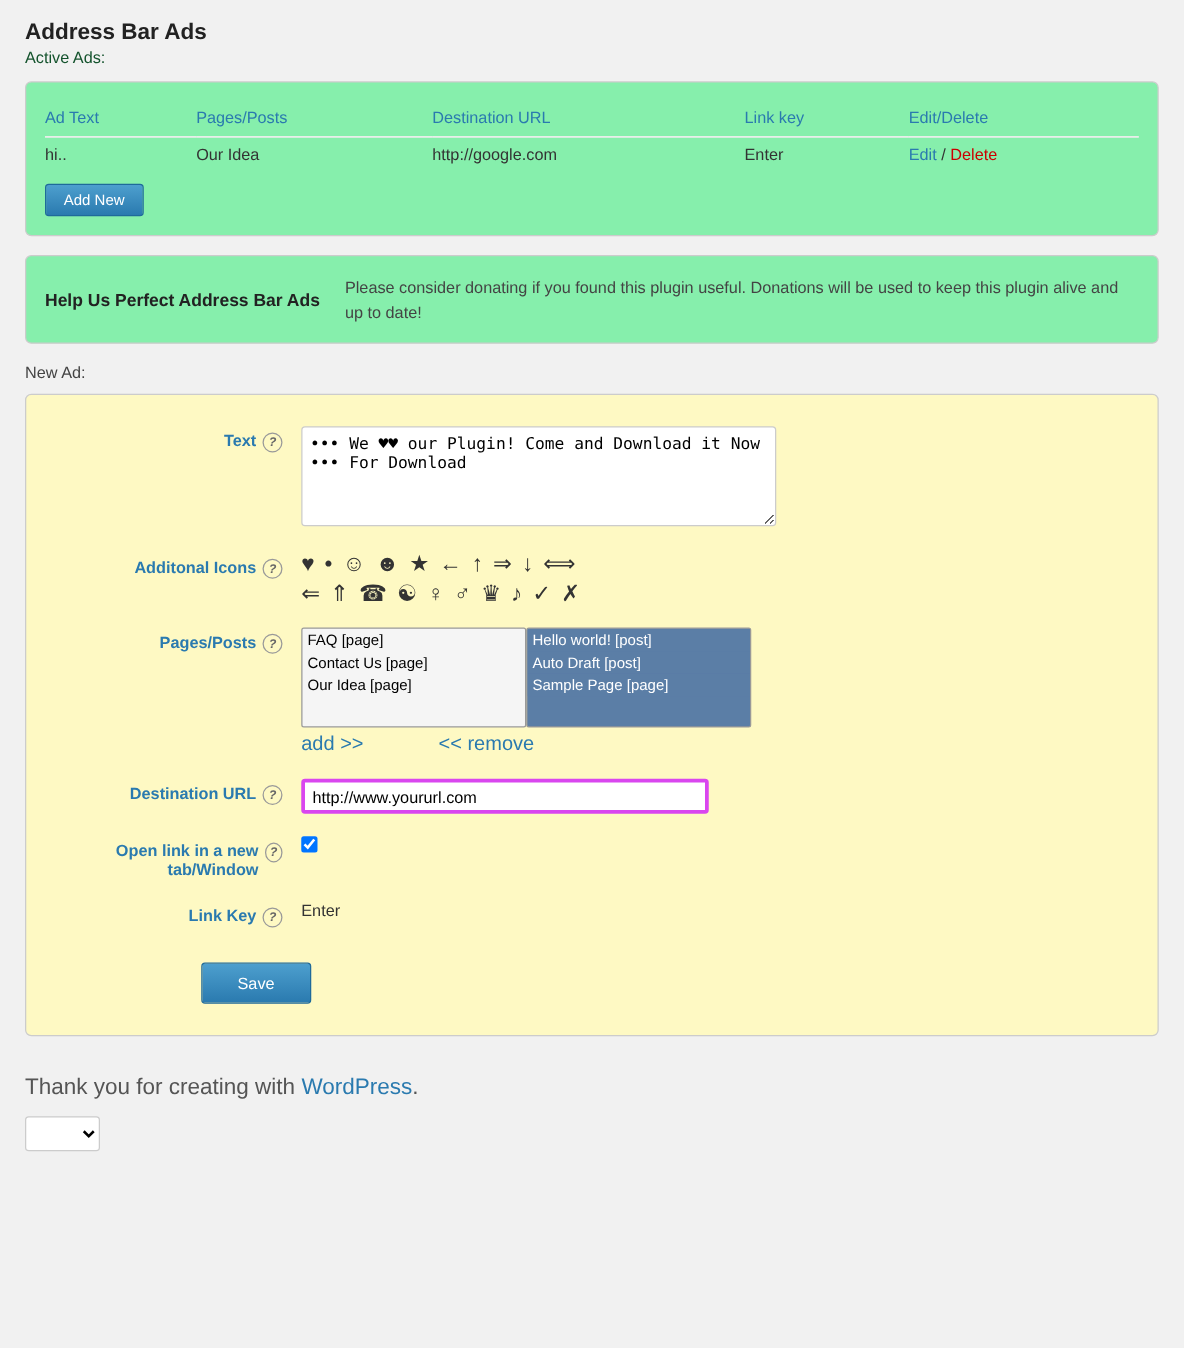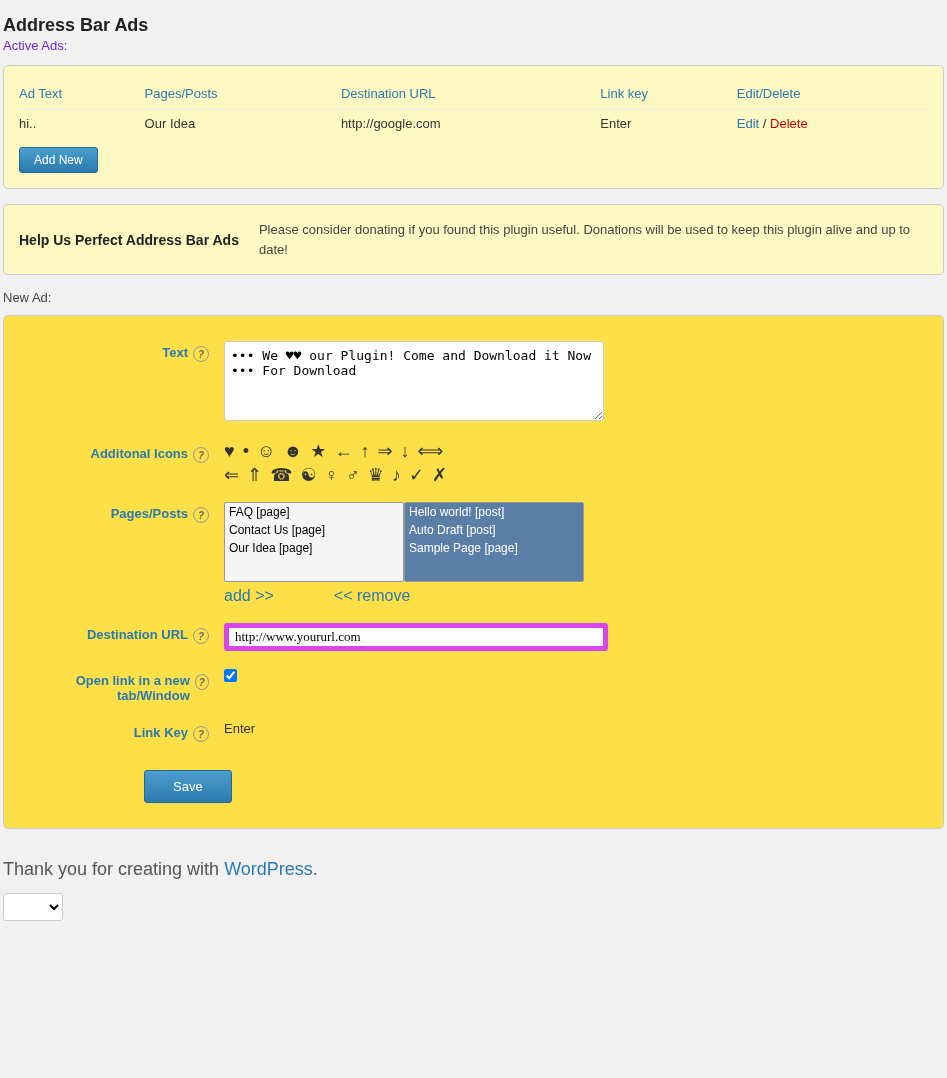--- a/index.html
+++ b/index.html
@@ -5,37 +5,37 @@
     * { box-sizing: border-box; margin: 0; padding: 0; }
     body {
       font-family: Arial, sans-serif;
       font-size: 13px;
       background: #f1f1f1;
       color: #333;
     }
     .page-wrapper {
       max-width: 947px;
       margin: 0 auto;
-      padding: 15px 3px;
+      padding: 15px 20px;
       background: #f1f1f1;
       min-height: 1078px;
     }
     .page-title {
       font-size: 18px;
       font-weight: bold;
       color: #222;
       margin-bottom: 2px;
     }
     .page-subtitle {
       font-size: 13px;
-      color: #6d28d9;
+      color: #14532d;
       margin-bottom: 12px;
     }
     .card {
-      background: #fef9c3;
+      background: #86efac;
       border: 1px solid #ccc;
       border-radius: 5px;
       padding: 15px;
       margin-bottom: 15px;
     }
     
     .ads-table {
       width: 100%;
       border-collapse: collapse;
     }
@@ -116,21 +116,21 @@
     .cc-mc span { color: #fff; font-size: 6px; font-weight: bold; }
     .cc-ae { background: #2671b2; color: #fff; font-size: 6px; font-weight: bold; }
     .cc-bank { background: #444; color: #fff; font-size: 6px; }
     
     .section-label {
       font-size: 13px;
       color: #444;
       margin-bottom: 10px;
     }
     .form-card {
-      background: #fde047;
+      background: #fef9c3;
       border: 1px solid #ccc;
       border-radius: 5px;
       padding: 25px 20px;
       margin-bottom: 15px;
     }
     .form-row {
       display: flex;
       align-items: flex-start;
       margin-bottom: 18px;
     }
@@ -204,27 +204,26 @@
       display: flex;
       gap: 80px;
     }
     .link-action {
       color: #2a7aaf;
       text-decoration: none;
       font-size: 16px;
       cursor: pointer;
     }
     input.url-input {
-      width: 384px;
+      width: 326px;
       height: 28px;
-      border: 5px solid #d946ef;
+      border: 3px solid #d946ef;
       border-radius: 3px;
       padding: 0 6px;
       font-size: 13px;
-      font-family: Liberation Serif, serif;
     }
     .checkbox-wrap {
       display: flex;
       align-items: center;
       gap: 6px;
     }
     .link-key-value {
       font-size: 13px;
       color: #333;
     }

